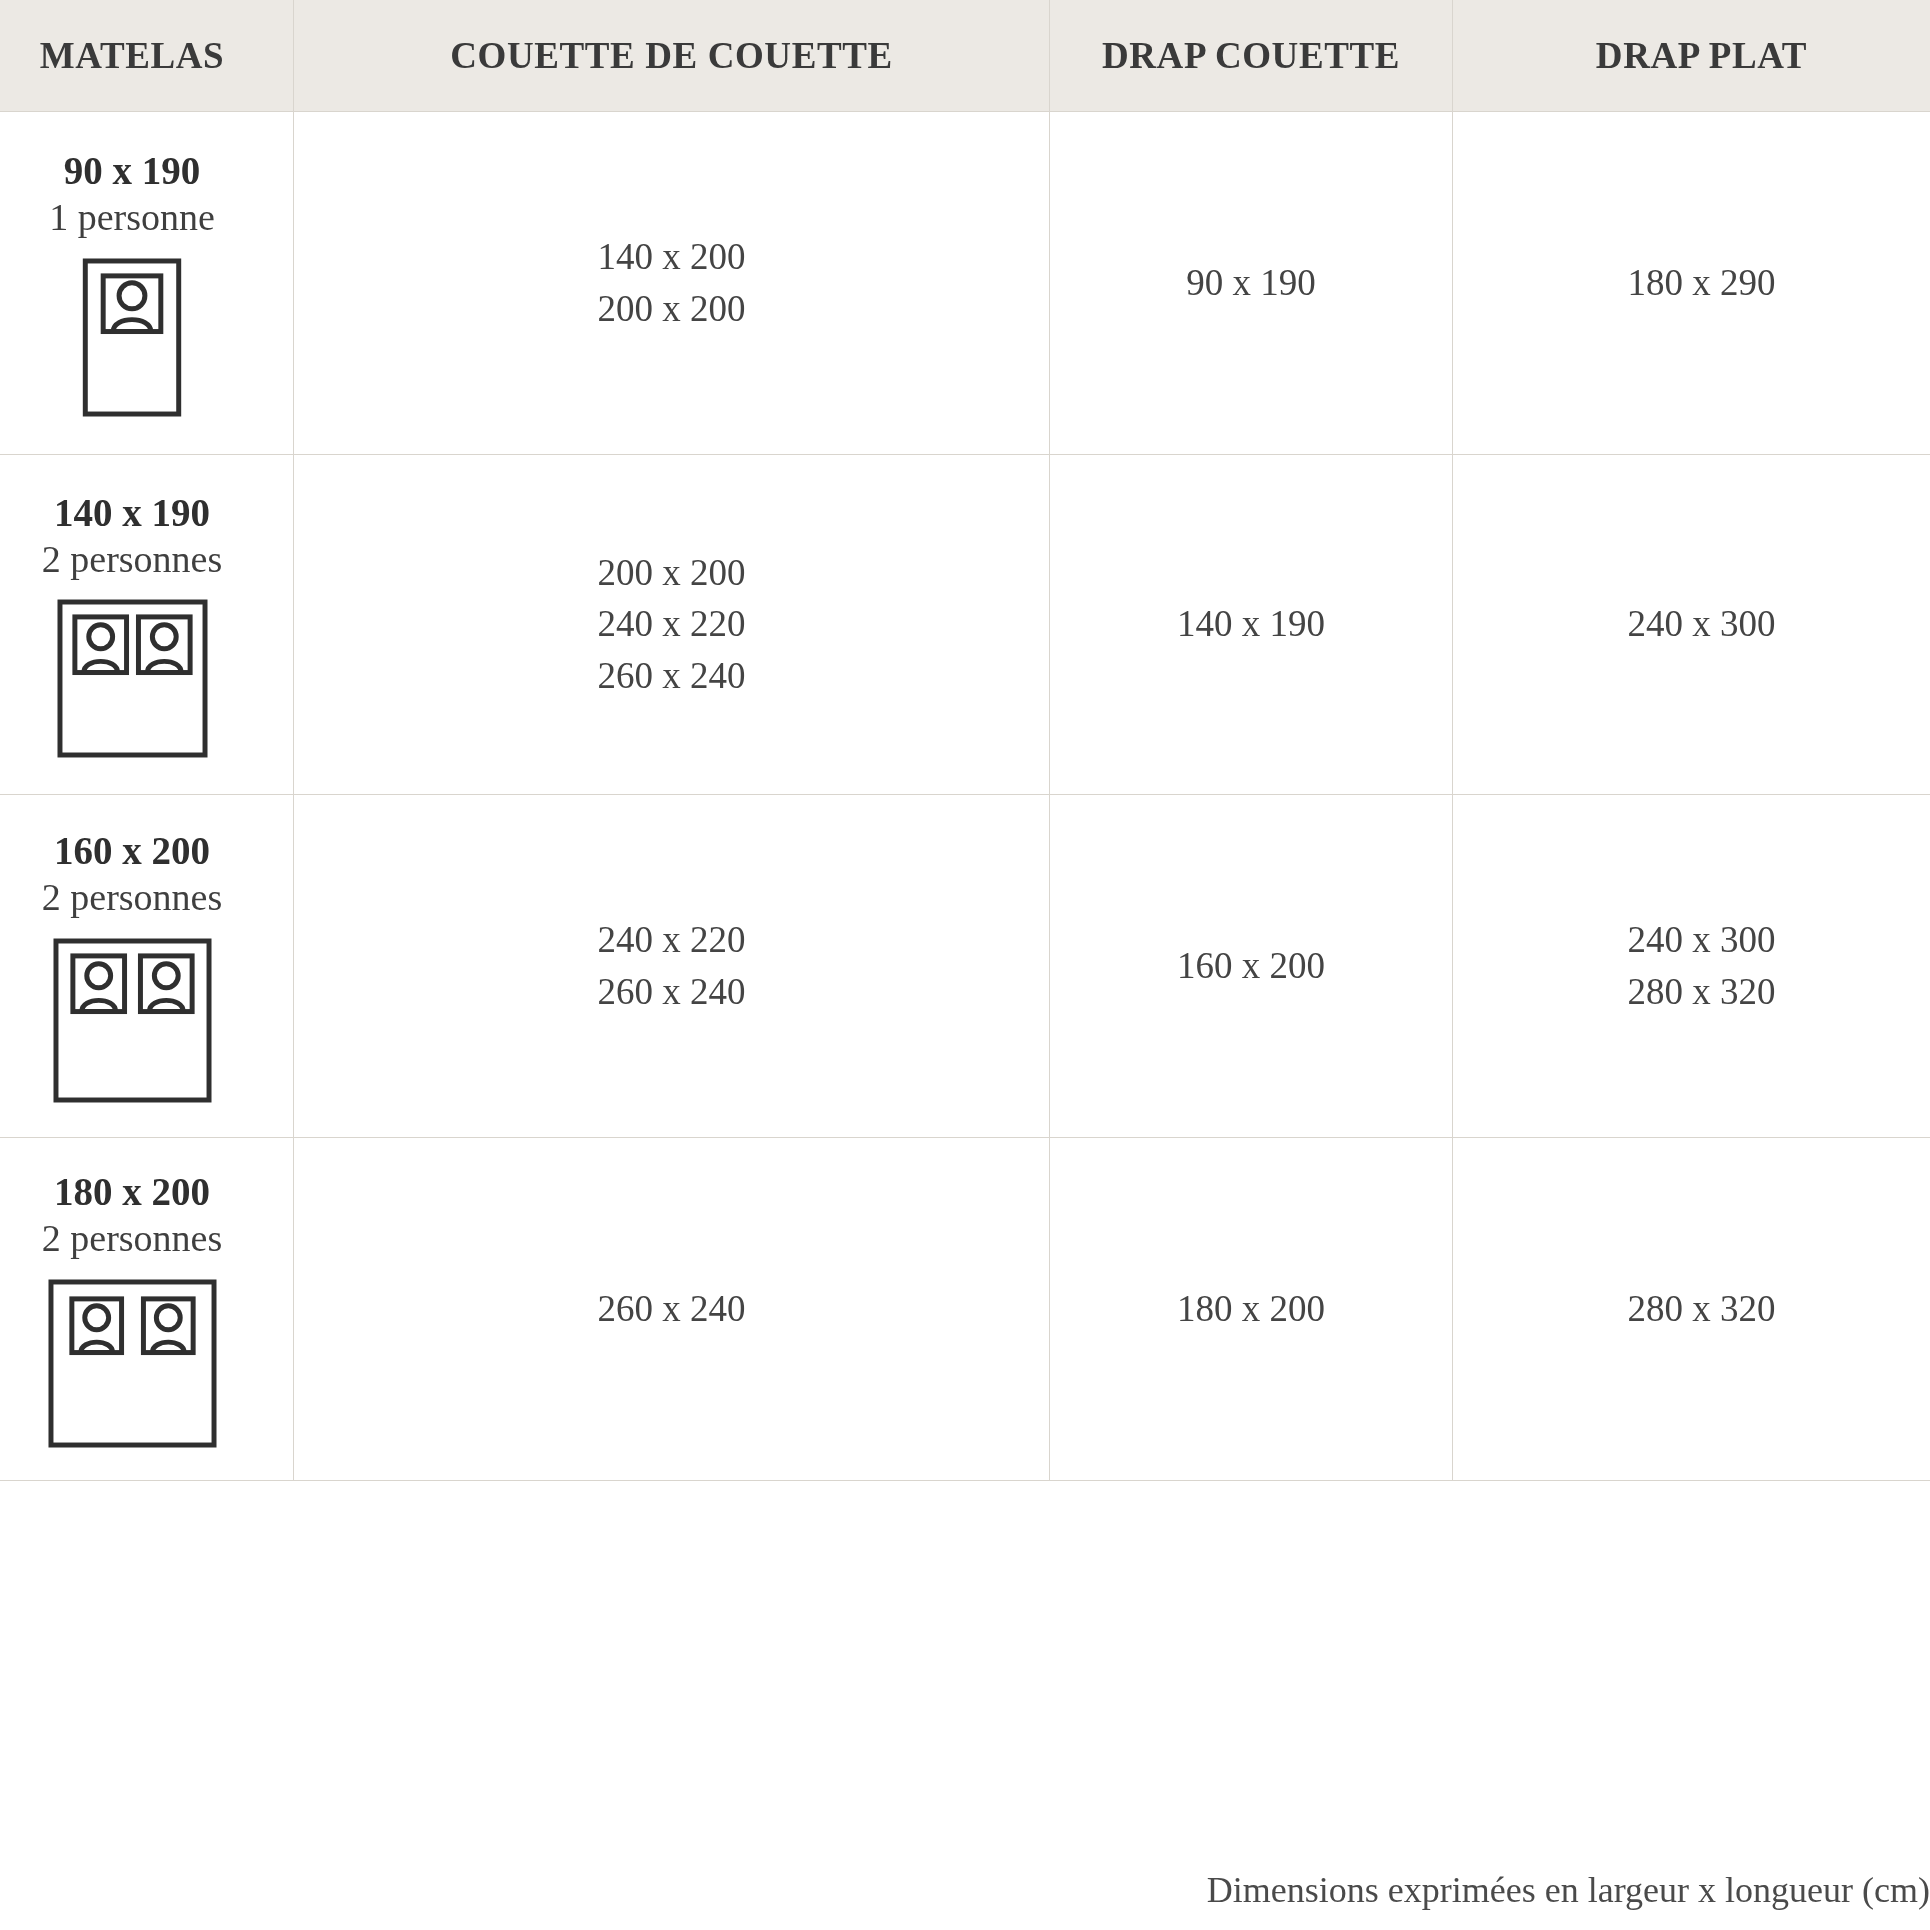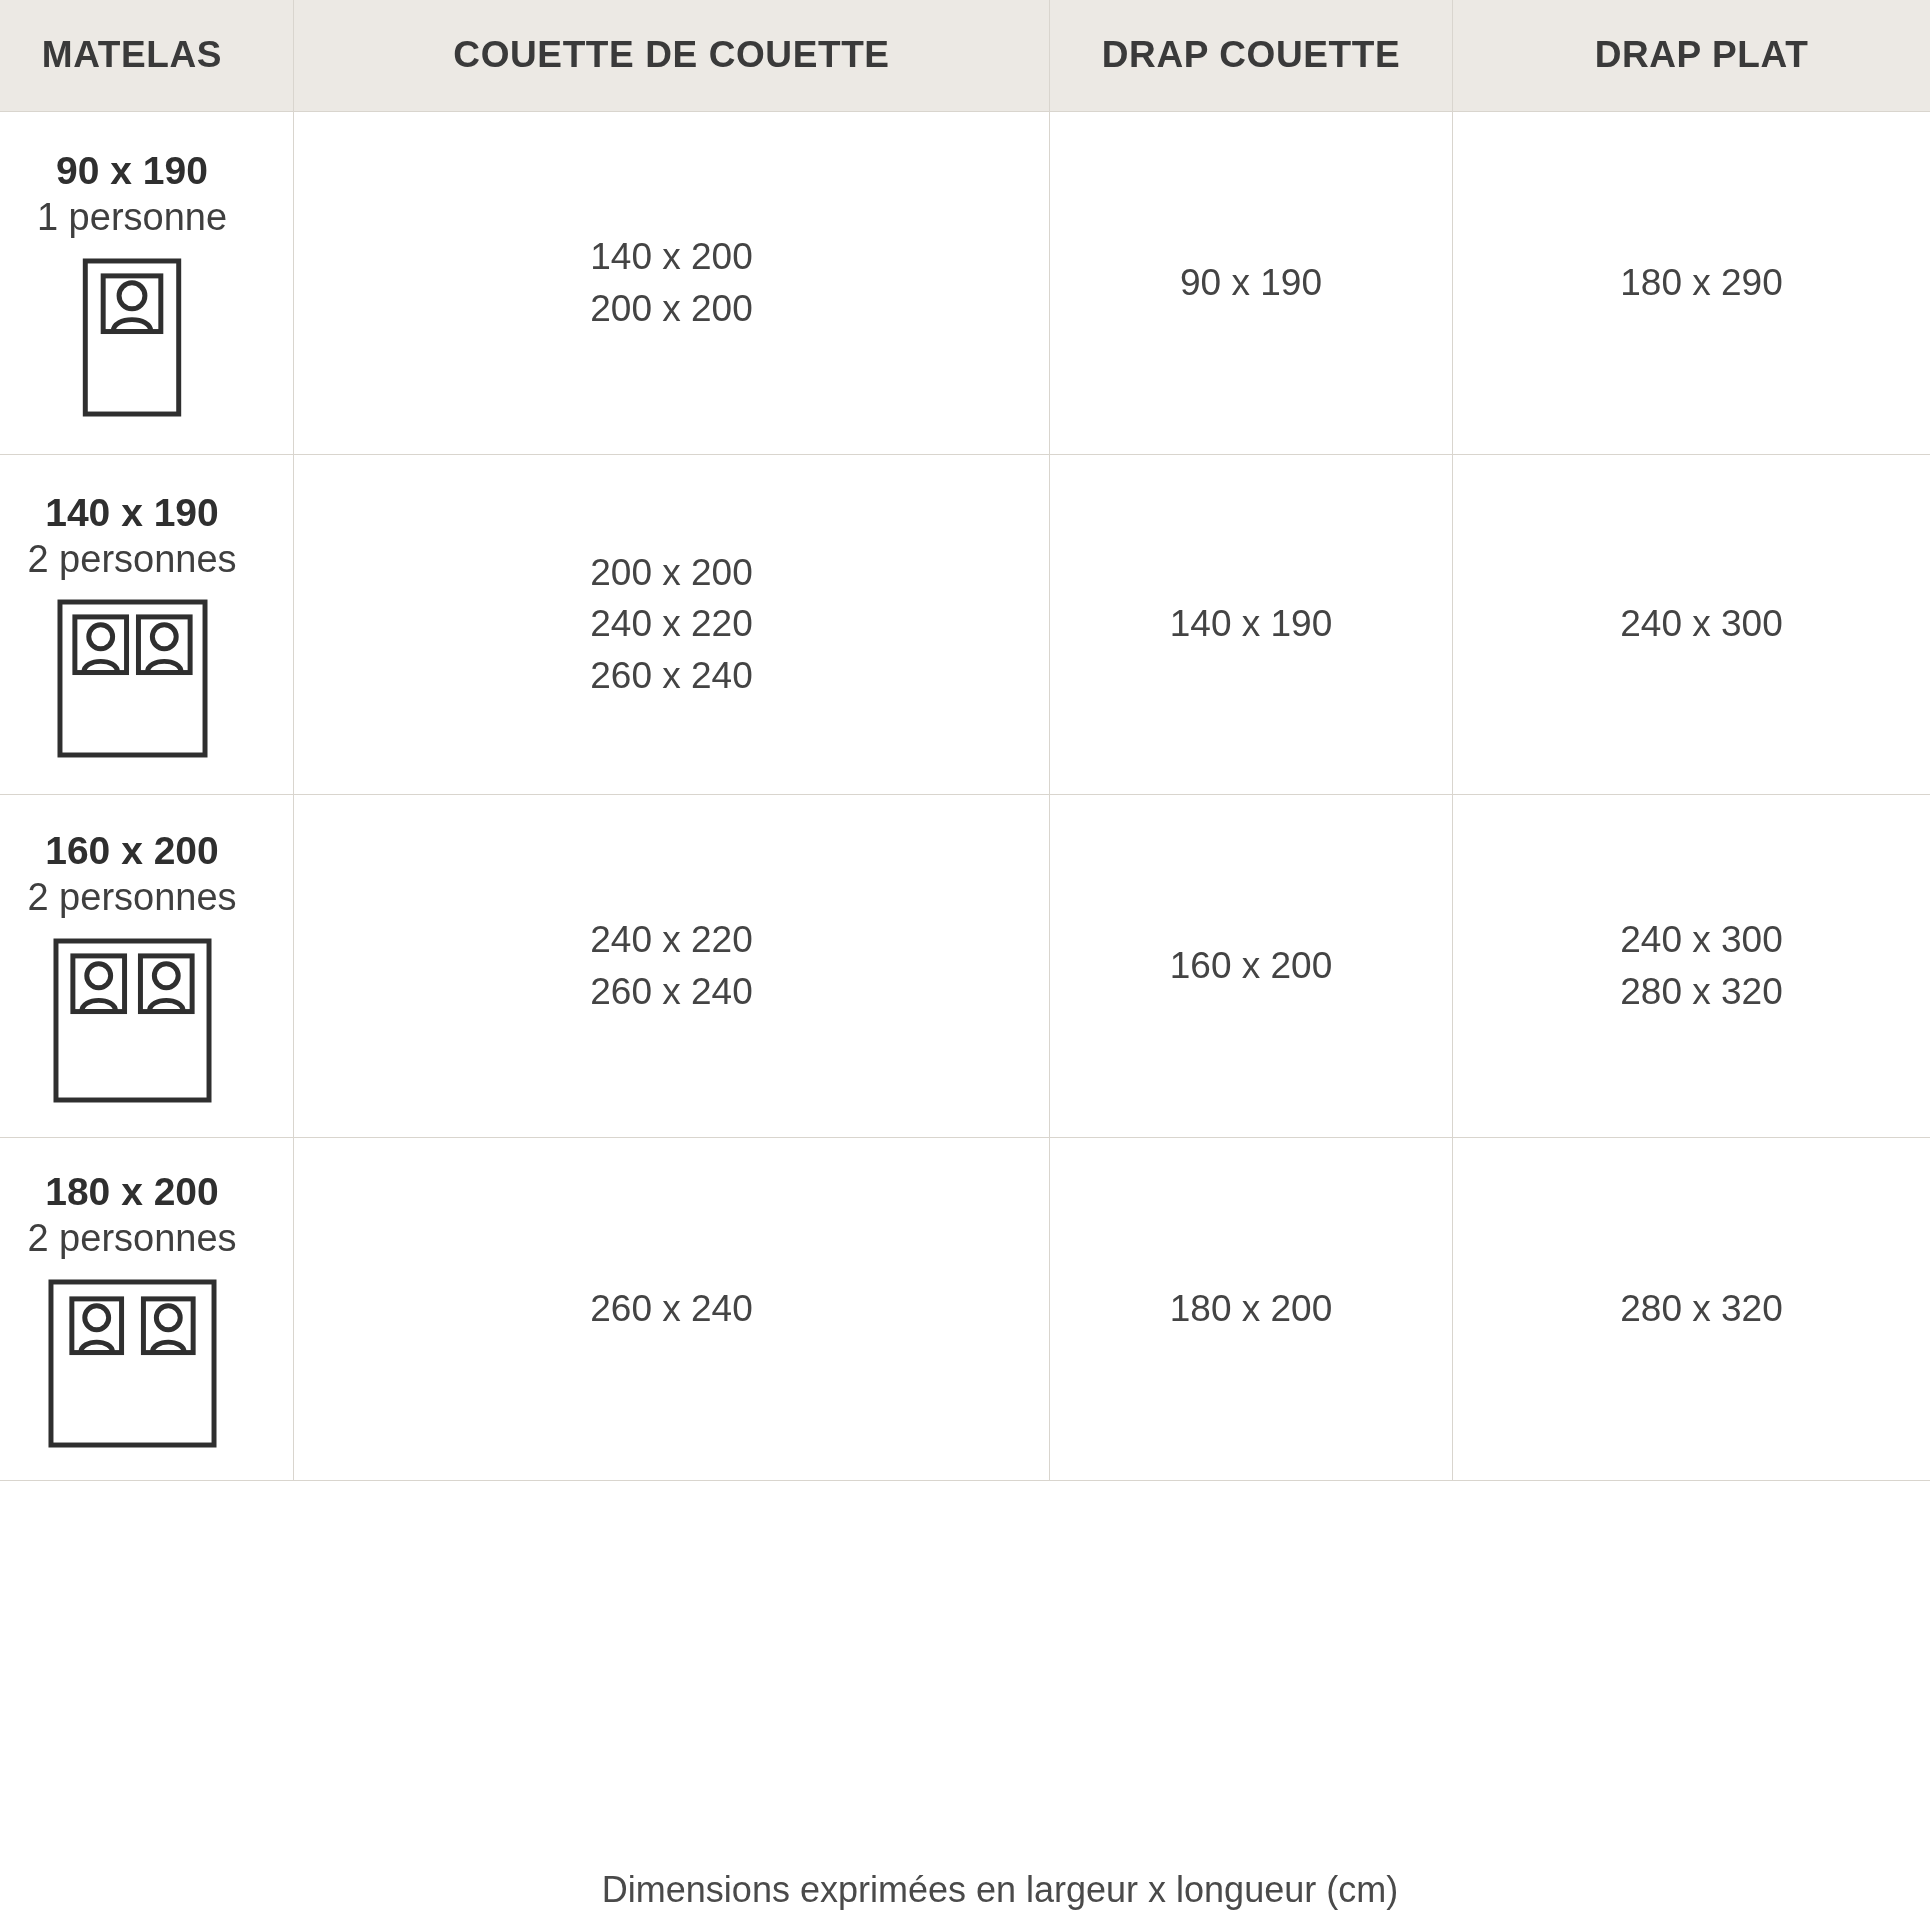--- a/index.html
+++ b/index.html
@@ -13,20 +13,21 @@
     overflow: hidden;
     font-family: "Liberation Sans", sans-serif;
     color: #3c3c3c;
   }
 
   .sheet {
     position: relative;
     width: 1930px;
     height: 1498px;
     box-sizing: border-box;
+    font-family: Liberation Serif, serif;
   }
 
   table.size-table {
     border-collapse: collapse;
     table-layout: fixed;
     
     margin-left: -30px;
     width: 1980px;
   }
 
@@ -95,21 +96,21 @@
     font-size: 37px;
     white-space: nowrap;
   }
   .dims div { padding: 2px 0; }
 
   .footnote {
     position: absolute;
     left: 0;
     top: 1869px;
     width: 1930px;
-    text-align: center;
+    text-align: right;
     font-size: 36px;
     color: #4a4a4a;
     white-space: nowrap;
     padding-left: 70px;
     box-sizing: border-box;
   }
 </style>
 </head>
 <body>
 

